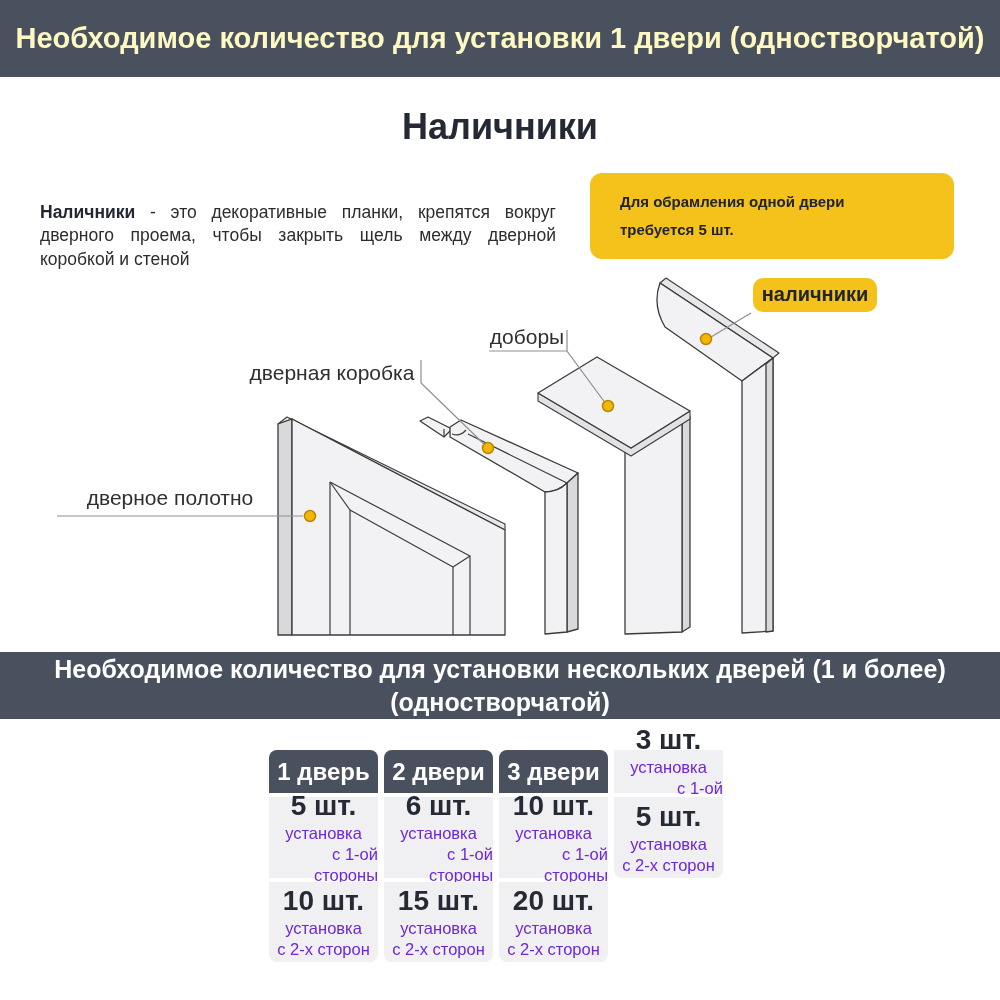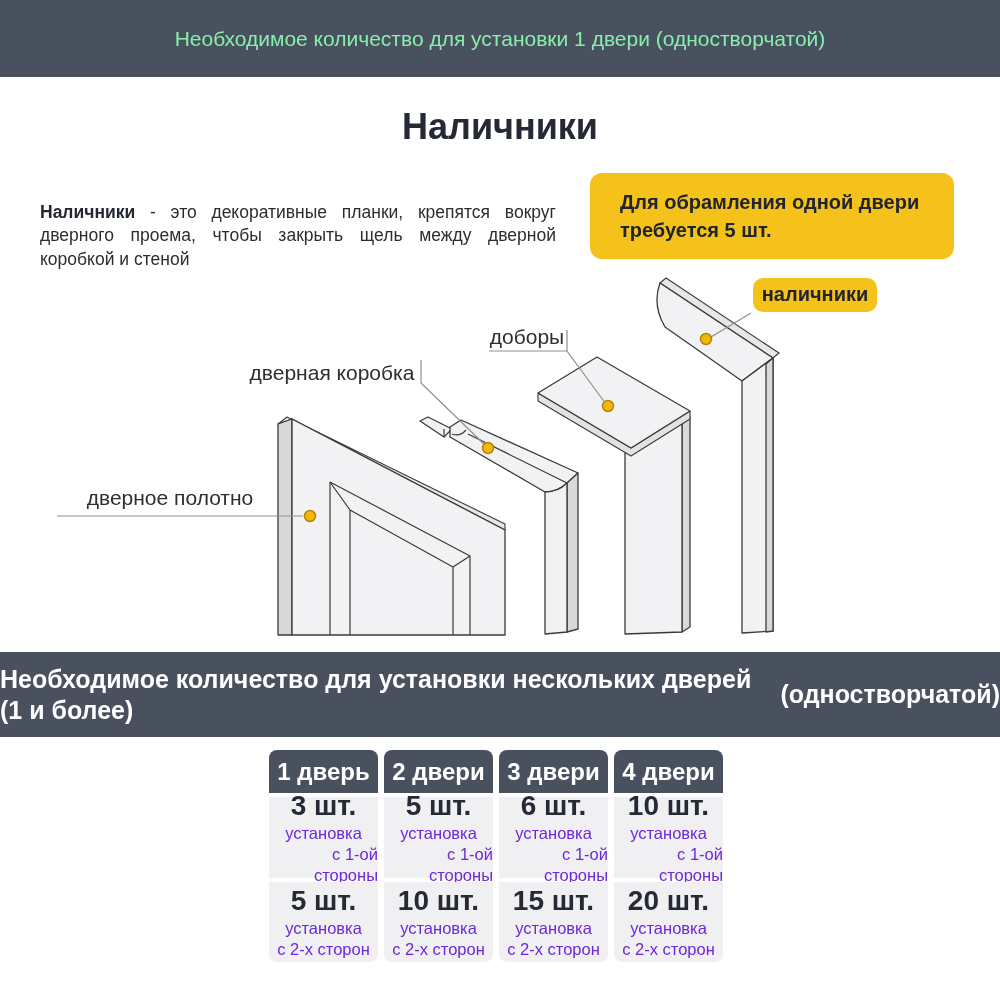--- a/index.html
+++ b/index.html
@@ -2,52 +2,52 @@
 <html><head>
 <meta charset="utf-8">
 <style>
   html,body{margin:0;padding:0;background:#fff;}
   .page{position:relative;width:1000px;height:1000px;background:#ffffff;overflow:hidden;
         font-family:"Liberation Sans","DejaVu Sans",sans-serif;color:#23272f;}
 
   
   .banner-top{position:absolute;left:0;top:0;width:1000px;height:77px;background:#49505e;
               display:flex;align-items:center;justify-content:center;}
-  .banner-top span{color:#86efac;font-size:21px;font-weight:normal;}
+  .banner-top span{color:#fef9c3;font-size:29px;font-weight:bold;}
 
   
   .sec-title{position:absolute;left:0;top:106px;width:1000px;text-align:center;
              font-size:36px;font-weight:bold;color:#242933;}
 
   
   .intro{position:absolute;left:40px;top:183px;width:516px;font-size:17.5px;line-height:23.5px;
          color:#2d2d2d;text-align:justify;text-align-last:left;}
   .intro b{color:#23272f;}
 
   
   .highlight{position:absolute;left:590px;top:173px;width:364px;box-sizing:border-box;
              background:#f5c21b;border-radius:12px;padding:15px 28px 15px 30px;
-             font-size:20px;font-weight:bold;color:#20242d;line-height:28px;}
+             font-size:15px;font-weight:bold;color:#20242d;line-height:28px;}
 
   
   .diagram{position:absolute;left:0;top:0;width:1000px;height:1000px;}
   .face{fill:#f2f2f4;stroke:#3b3b3b;stroke-width:1.3;stroke-linejoin:round;}
   .sideface{fill:#d9d9dc;stroke:#3b3b3b;stroke-width:1.3;stroke-linejoin:round;}
   .sliver{fill:#e7e7ea;stroke:#3b3b3b;stroke-width:1.1;stroke-linejoin:round;}
   .thick{fill:#e2e2e5;stroke:#3b3b3b;stroke-width:1.1;stroke-linejoin:round;}
   .edge{fill:none;stroke:#3b3b3b;stroke-width:1.2;stroke-linejoin:round;}
   .leader{fill:none;stroke:#8f8f8f;stroke-width:1.2;}
   .dot{fill:#f2b705;stroke:#b88600;stroke-width:1.5;}
   .dlabel{font-size:21px;fill:#2f2f2f;}
   .badge-rect{fill:#f5c21b;}
   .badge-text{font-size:20px;font-weight:bold;fill:#20242d;}
 
   
-  .banner-bottom{position:absolute;left:0;top:652px;width:1000px;height:85px;background:#49505e;
-                 display:flex;align-items:center;justify-content:center;gap:2px;}
+  .banner-bottom{position:absolute;left:0;top:652px;width:1000px;height:67px;background:#49505e;
+                 display:flex;flex-direction:column;align-items:center;justify-content:center;gap:2px;}
   .banner-bottom span{color:#ffffff;font-size:25px;font-weight:bold;line-height:31px;}
 
   
   .qty-table{position:absolute;left:269px;top:750px;display:grid;
              grid-template-columns:repeat(4,109px);grid-template-rows:43px 81px 80px;
              column-gap:6px;row-gap:4px;}
   .th{background:#49505e;color:#ffffff;font-size:24px;font-weight:bold;
       border-radius:8px 8px 0 0;display:flex;align-items:center;justify-content:center;}
   .td{background:#f0f0f3;display:flex;flex-direction:column;align-items:center;justify-content:center;
       text-align:right;}
@@ -134,21 +134,20 @@
 
   <div class="banner-bottom">
     <span>Необходимое количество для установки нескольких дверей (1 и более)</span>
     <span>(одностворчатой)</span>
   </div>
 
   <div class="qty-table">
     <div class="th">1 дверь</div>
     <div class="th">2 двери</div>
     <div class="th">3 двери</div>
-    <div class="th">4 двери</div>
 
     <div class="td">
       <div class="qty">3 шт.</div>
       <div class="note">установка</div>
       <div class="note">с 1-ой стороны</div>
     </div>
     <div class="td">
       <div class="qty">5 шт.</div>
       <div class="note">установка</div>
       <div class="note">с 1-ой стороны</div>

